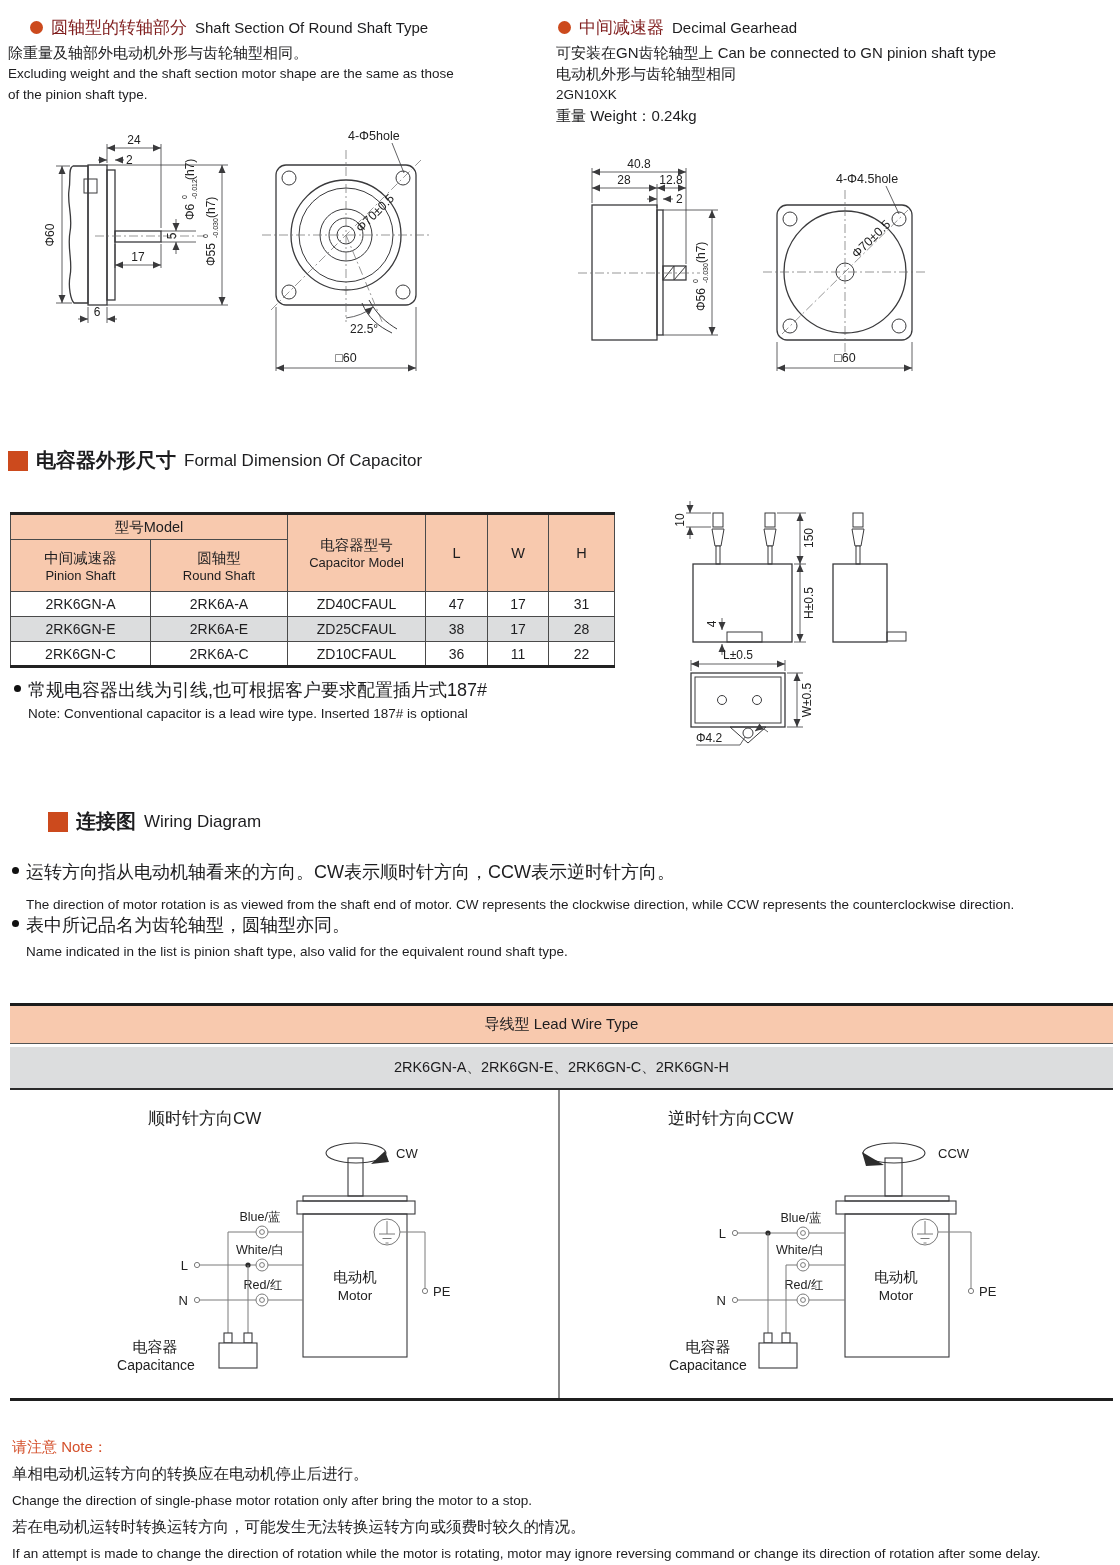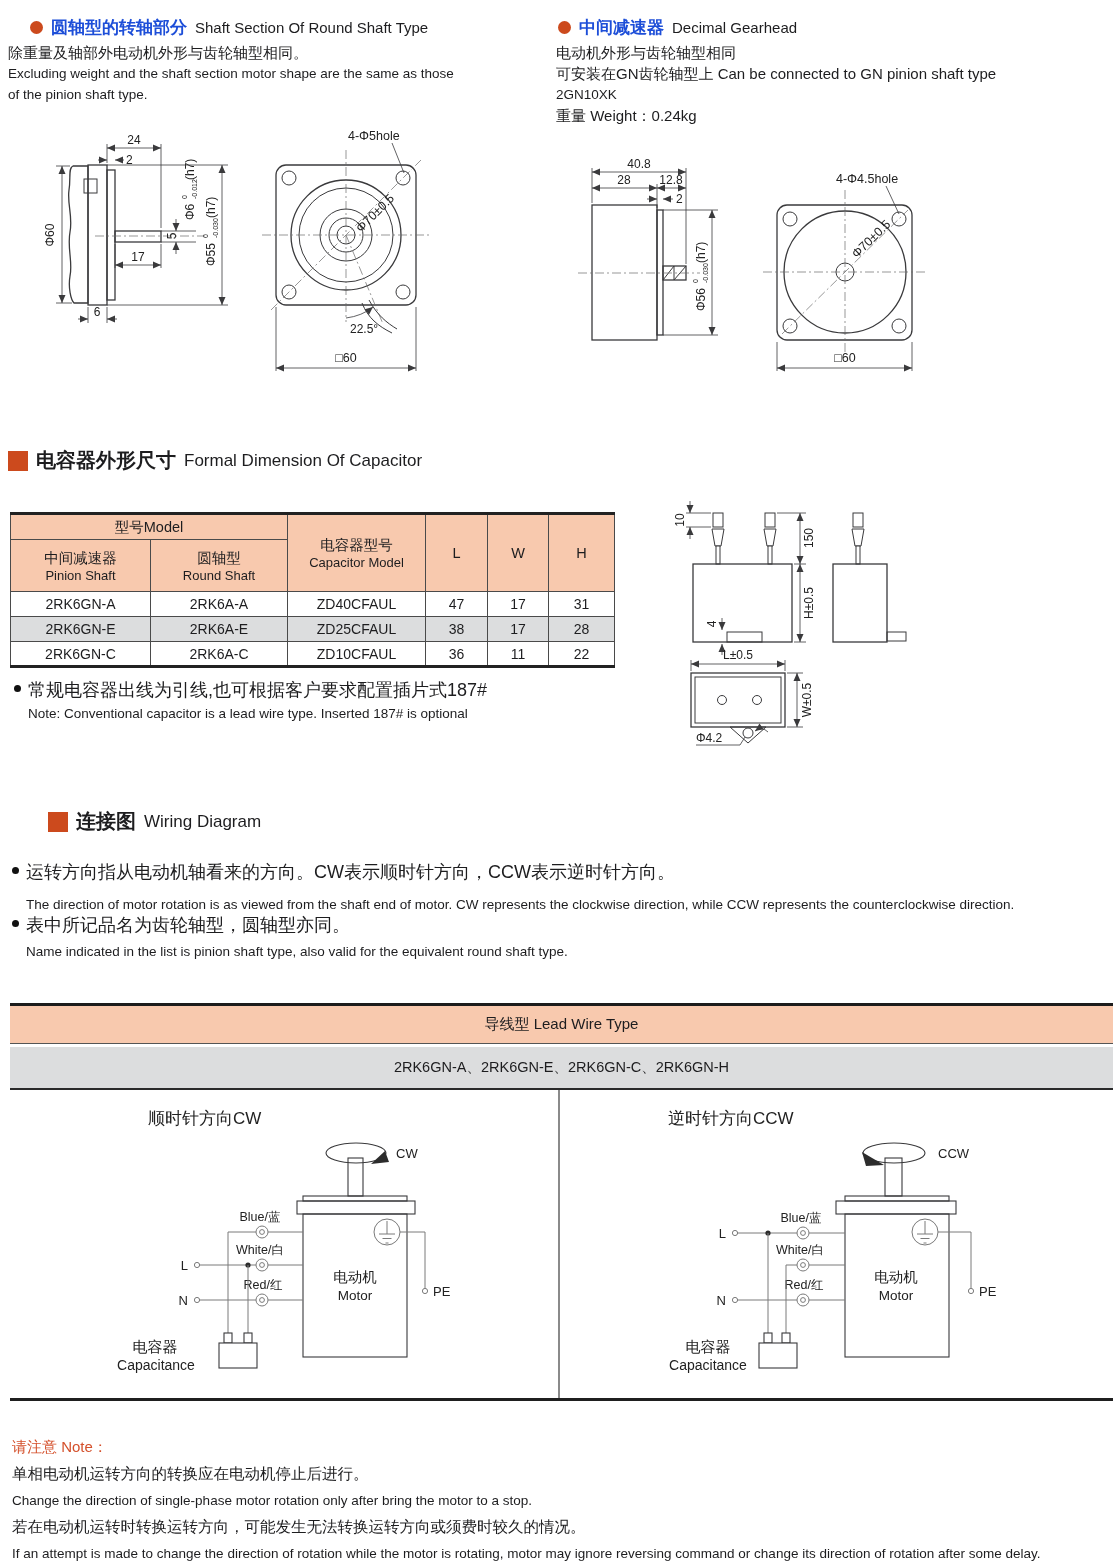--- a/index.html
+++ b/index.html
@@ -4,21 +4,21 @@
 <style>
   * { margin:0; padding:0; box-sizing:border-box; }
   html,body { background:#ffffff; }
   body { font-family:"Liberation Sans","DejaVu Sans",sans-serif; color:#1d1d1f; }
   .page { position:relative; width:1120px; height:1565px; background:#fff; overflow:hidden; }
 
   
   .hline { position:absolute; display:flex; align-items:center; gap:8px; }
   .dot-orange { width:13px; height:13px; border-radius:50%; background:#cc4a1d; flex:0 0 auto; }
   .sq-orange  { width:20px; height:20px; background:#cc4a1d; flex:0 0 auto; }
-  .t-zh-b { font-weight:bold; font-size:17px; color:#1d4ed8; }
+  .t-zh-b { font-weight:normal; font-size:17px; color:#7f1d1d; }
   .t-en   { font-size:15px; color:#1d1d1f; }
   .big-zh { font-weight:bold; font-size:20px; }
   .big-en { font-size:17px; }
 
   .para { position:absolute; font-size:15px; line-height:21px; color:#1d1d1f; }
   .para .en { font-size:13.5px; }
 
   
   table.cap { position:absolute; left:10px; top:512px; width:604px; border-collapse:collapse; table-layout:fixed; }
   table.cap th, table.cap td { border:1px solid #4a4a4a; text-align:center; vertical-align:middle; font-weight:normal; }
@@ -76,22 +76,22 @@
     <div class="en">Excluding weight and the shaft section motor shape are the same as those</div>
     <div class="en">of the pinion shaft type.</div>
   </div>
 
   <div class="hline" style="left:558px; top:16px;">
     <span class="dot-orange"></span>
     <span class="t-zh-b">中间减速器</span>
     <span class="t-en">Decimal Gearhead</span>
   </div>
   <div class="para" style="left:556px; top:42px;">
+    <div>可安装在GN齿轮轴型上 Can be connected to GN pinion shaft type</div>
     <div>电动机外形与齿轮轴型相同</div>
-    <div>可安装在GN齿轮轴型上 Can be connected to GN pinion shaft type</div>
     <div class="en">2GN10XK</div>
     <div>重量 Weight：0.24kg</div>
   </div>
 
   <svg style="left:0; top:120px;" width="1120" height="300" viewBox="0 0 1120 300">
     <defs>
       <marker id="arr" markerWidth="9" markerHeight="9" viewBox="0 0 9 9" refX="8.5" refY="4.5" orient="auto-start-reverse" markerUnits="userSpaceOnUse">
         <path d="M0.5,1 L8.5,4.5 L0.5,8 Z" fill="#3a3a3c"></path>
       </marker>
     </defs>

